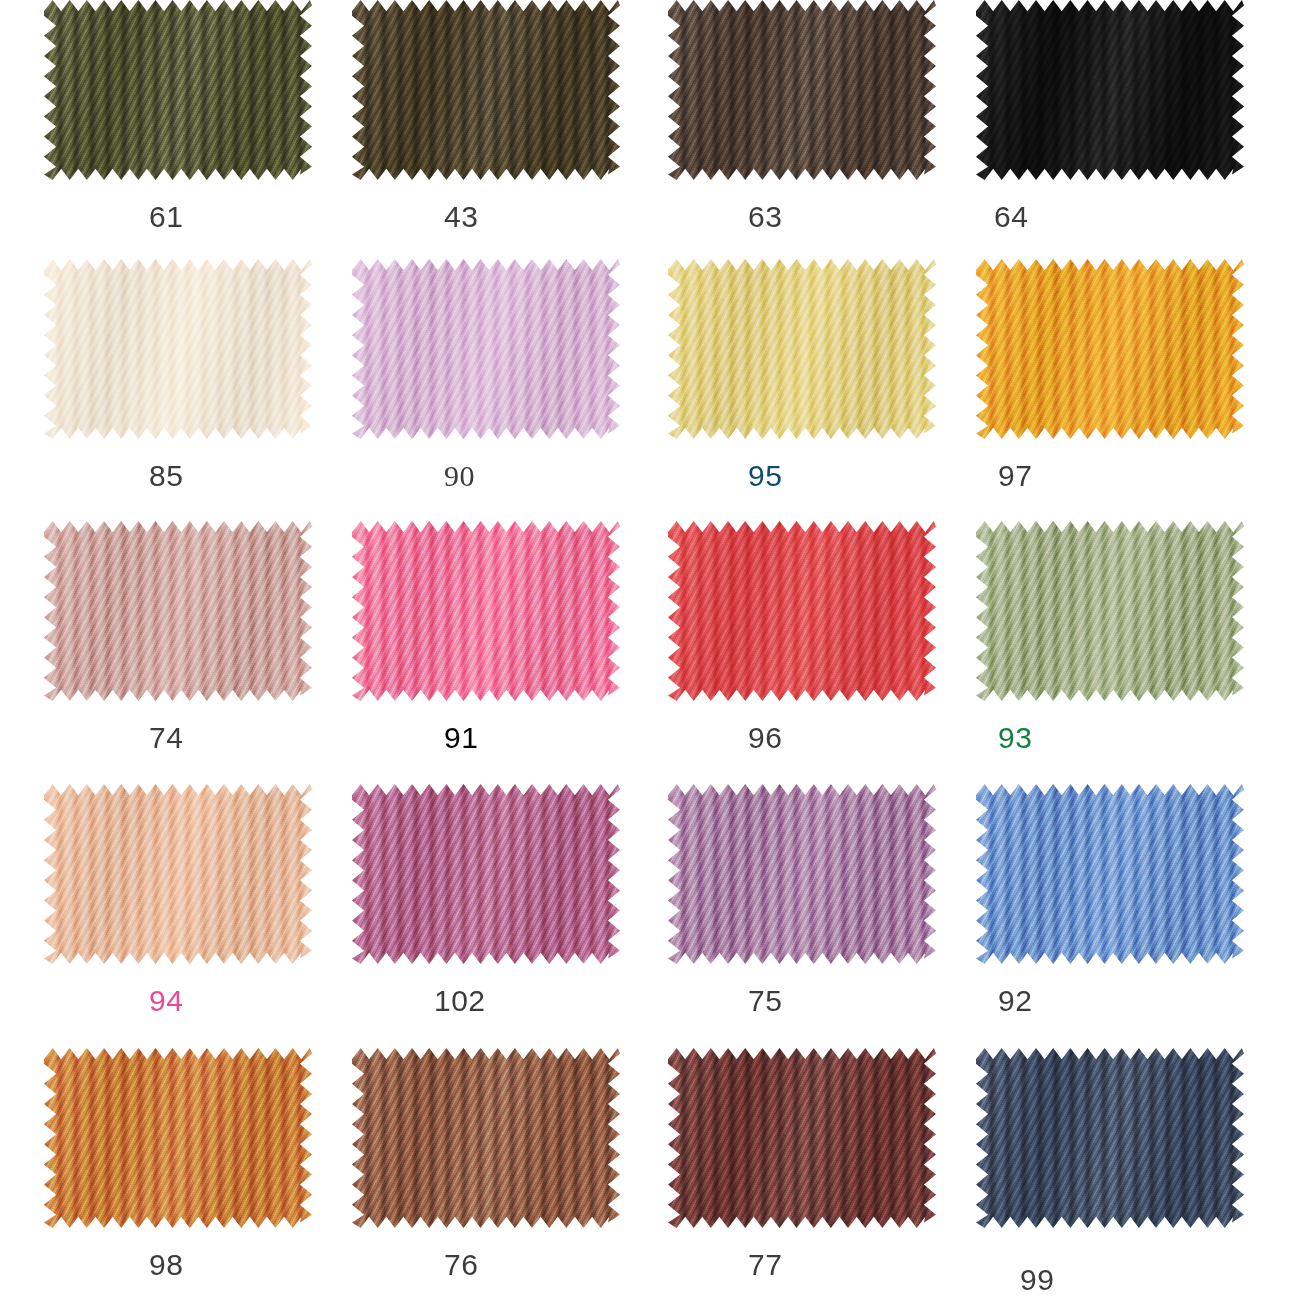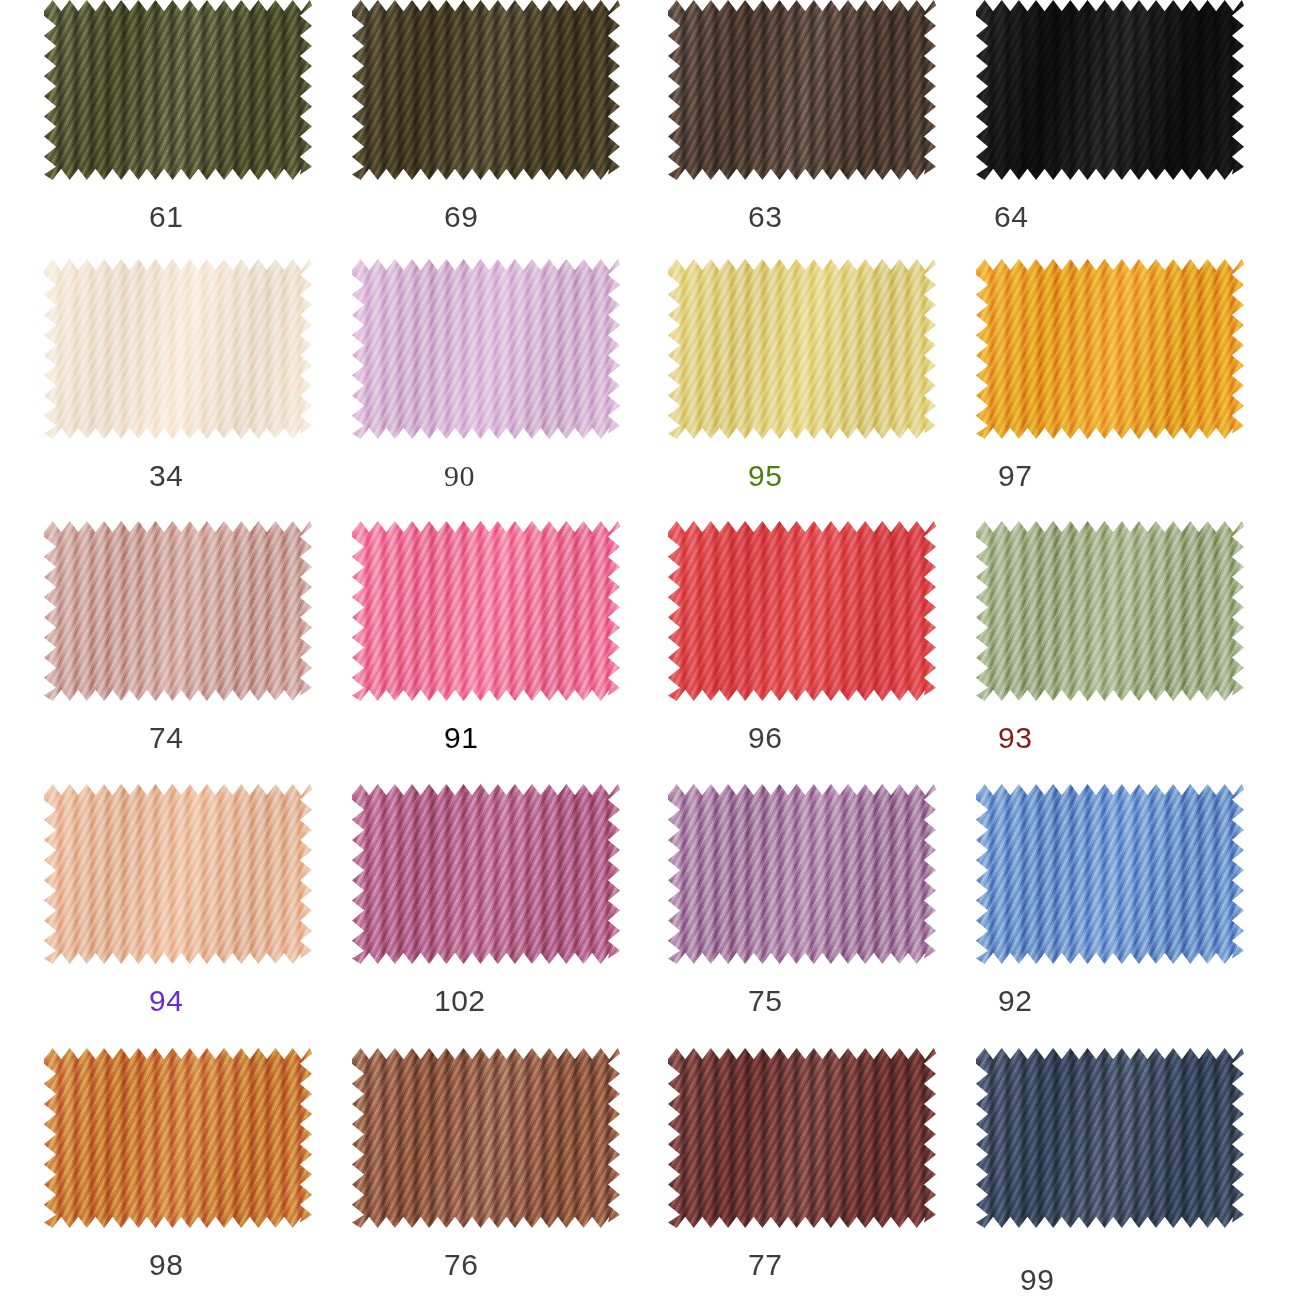--- a/index.html
+++ b/index.html
@@ -157,21 +157,21 @@
           <div class="chip-shadow"></div>
           <div class="chip" title="dark-olive" style="--c: #4c4f2c;"></div>
         </div>
         <div class="swatch-label" style="left: 105px; top: 200px; color: rgb(60, 60, 60);">61</div>
       </div>
       <div class="swatch-cell" style="left: 352px;">
         <div class="chip-wrap">
           <div class="chip-shadow"></div>
           <div class="chip" title="dark-brown-olive" style="--c: #443a22;"></div>
         </div>
-        <div class="swatch-label" style="left: 92px; top: 200px; color: rgb(60, 60, 60);">69</div>
+        <div class="swatch-label" style="left: 92px; top: 200px; color: rgb(60, 60, 60);">43</div>
       </div>
       <div class="swatch-cell" style="left: 668px;">
         <div class="chip-wrap">
           <div class="chip-shadow"></div>
           <div class="chip" title="dark-coffee-brown" style="--c: #4b3a2f;"></div>
         </div>
         <div class="swatch-label" style="left: 80px; top: 200px; color: rgb(60, 60, 60);">63</div>
       </div>
       <div class="swatch-cell" style="left: 976px;">
         <div class="chip-wrap">
@@ -180,35 +180,35 @@
         </div>
         <div class="swatch-label" style="left: 18px; top: 200px; color: rgb(60, 60, 60);">64</div>
       </div>
     </div>
     <div class="swatch-row" style="top: 259px;">
       <div class="swatch-cell" style="left: 44px;">
         <div class="chip-wrap">
           <div class="chip-shadow"></div>
           <div class="chip" title="ivory-cream" style="--c: #f7ead9;"></div>
         </div>
-        <div class="swatch-label" style="left: 105px; top: 200px; color: rgb(60, 60, 60);">34</div>
+        <div class="swatch-label" style="left: 105px; top: 200px; color: rgb(60, 60, 60);">85</div>
       </div>
       <div class="swatch-cell" style="left: 352px;">
         <div class="chip-wrap">
           <div class="chip-shadow"></div>
           <div class="chip" title="light-lilac-pink" style="--c: #ddbada;"></div>
         </div>
         <div class="swatch-label" style="left: 92px; top: 200px; color: rgb(60, 60, 60); font-family: Liberation Serif, serif;">90</div>
       </div>
       <div class="swatch-cell" style="left: 668px;">
         <div class="chip-wrap">
           <div class="chip-shadow"></div>
           <div class="chip" title="soft-yellow" style="--c: #e6d585;"></div>
         </div>
-        <div class="swatch-label" style="left: 80px; top: 200px; color: #4d7c0f;">95</div>
+        <div class="swatch-label" style="left: 80px; top: 200px; color: #0c4a6e;">95</div>
       </div>
       <div class="swatch-cell" style="left: 976px; text-align: right;">
         <div class="chip-wrap">
           <div class="chip-shadow"></div>
           <div class="chip" title="golden-amber" style="--c: #eda326;"></div>
         </div>
         <div class="swatch-label" style="left: 22px; top: 200px; color: rgb(60, 60, 60);">97</div>
       </div>
     </div>
     <div class="swatch-row" style="top: 521px; padding-left: 41px;">
@@ -231,30 +231,30 @@
           <div class="chip-shadow"></div>
           <div class="chip" title="red" style="--c: #e0464a;"></div>
         </div>
         <div class="swatch-label" style="left: 80px; top: 200px; color: rgb(60, 60, 60);">96</div>
       </div>
       <div class="swatch-cell" style="left: 976px;">
         <div class="chip-wrap">
           <div class="chip-shadow"></div>
           <div class="chip" title="sage-green" style="--c: #a4b288;"></div>
         </div>
-        <div class="swatch-label" style="left: 22px; top: 200px; color: #7f1d1d;">93</div>
+        <div class="swatch-label" style="left: 22px; top: 200px; color: #15803d;">93</div>
       </div>
     </div>
     <div class="swatch-row" style="top: 784px;">
       <div class="swatch-cell" style="left: 44px;">
         <div class="chip-wrap">
           <div class="chip-shadow"></div>
           <div class="chip" title="peach-beige" style="--c: #edbea0;"></div>
         </div>
-        <div class="swatch-label" style="left: 105px; top: 200px; color: #6d28d9;">94</div>
+        <div class="swatch-label" style="left: 105px; top: 200px; color: #ec4899;">94</div>
       </div>
       <div class="swatch-cell" style="left: 352px;">
         <div class="chip-wrap">
           <div class="chip-shadow"></div>
           <div class="chip" title="berry-mauve" style="--c: #b5638a;"></div>
         </div>
         <div class="swatch-label" style="left: 82px; top: 200px; color: rgb(60, 60, 60);">102</div>
       </div>
       <div class="swatch-cell" style="left: 668px;">
         <div class="chip-wrap">

